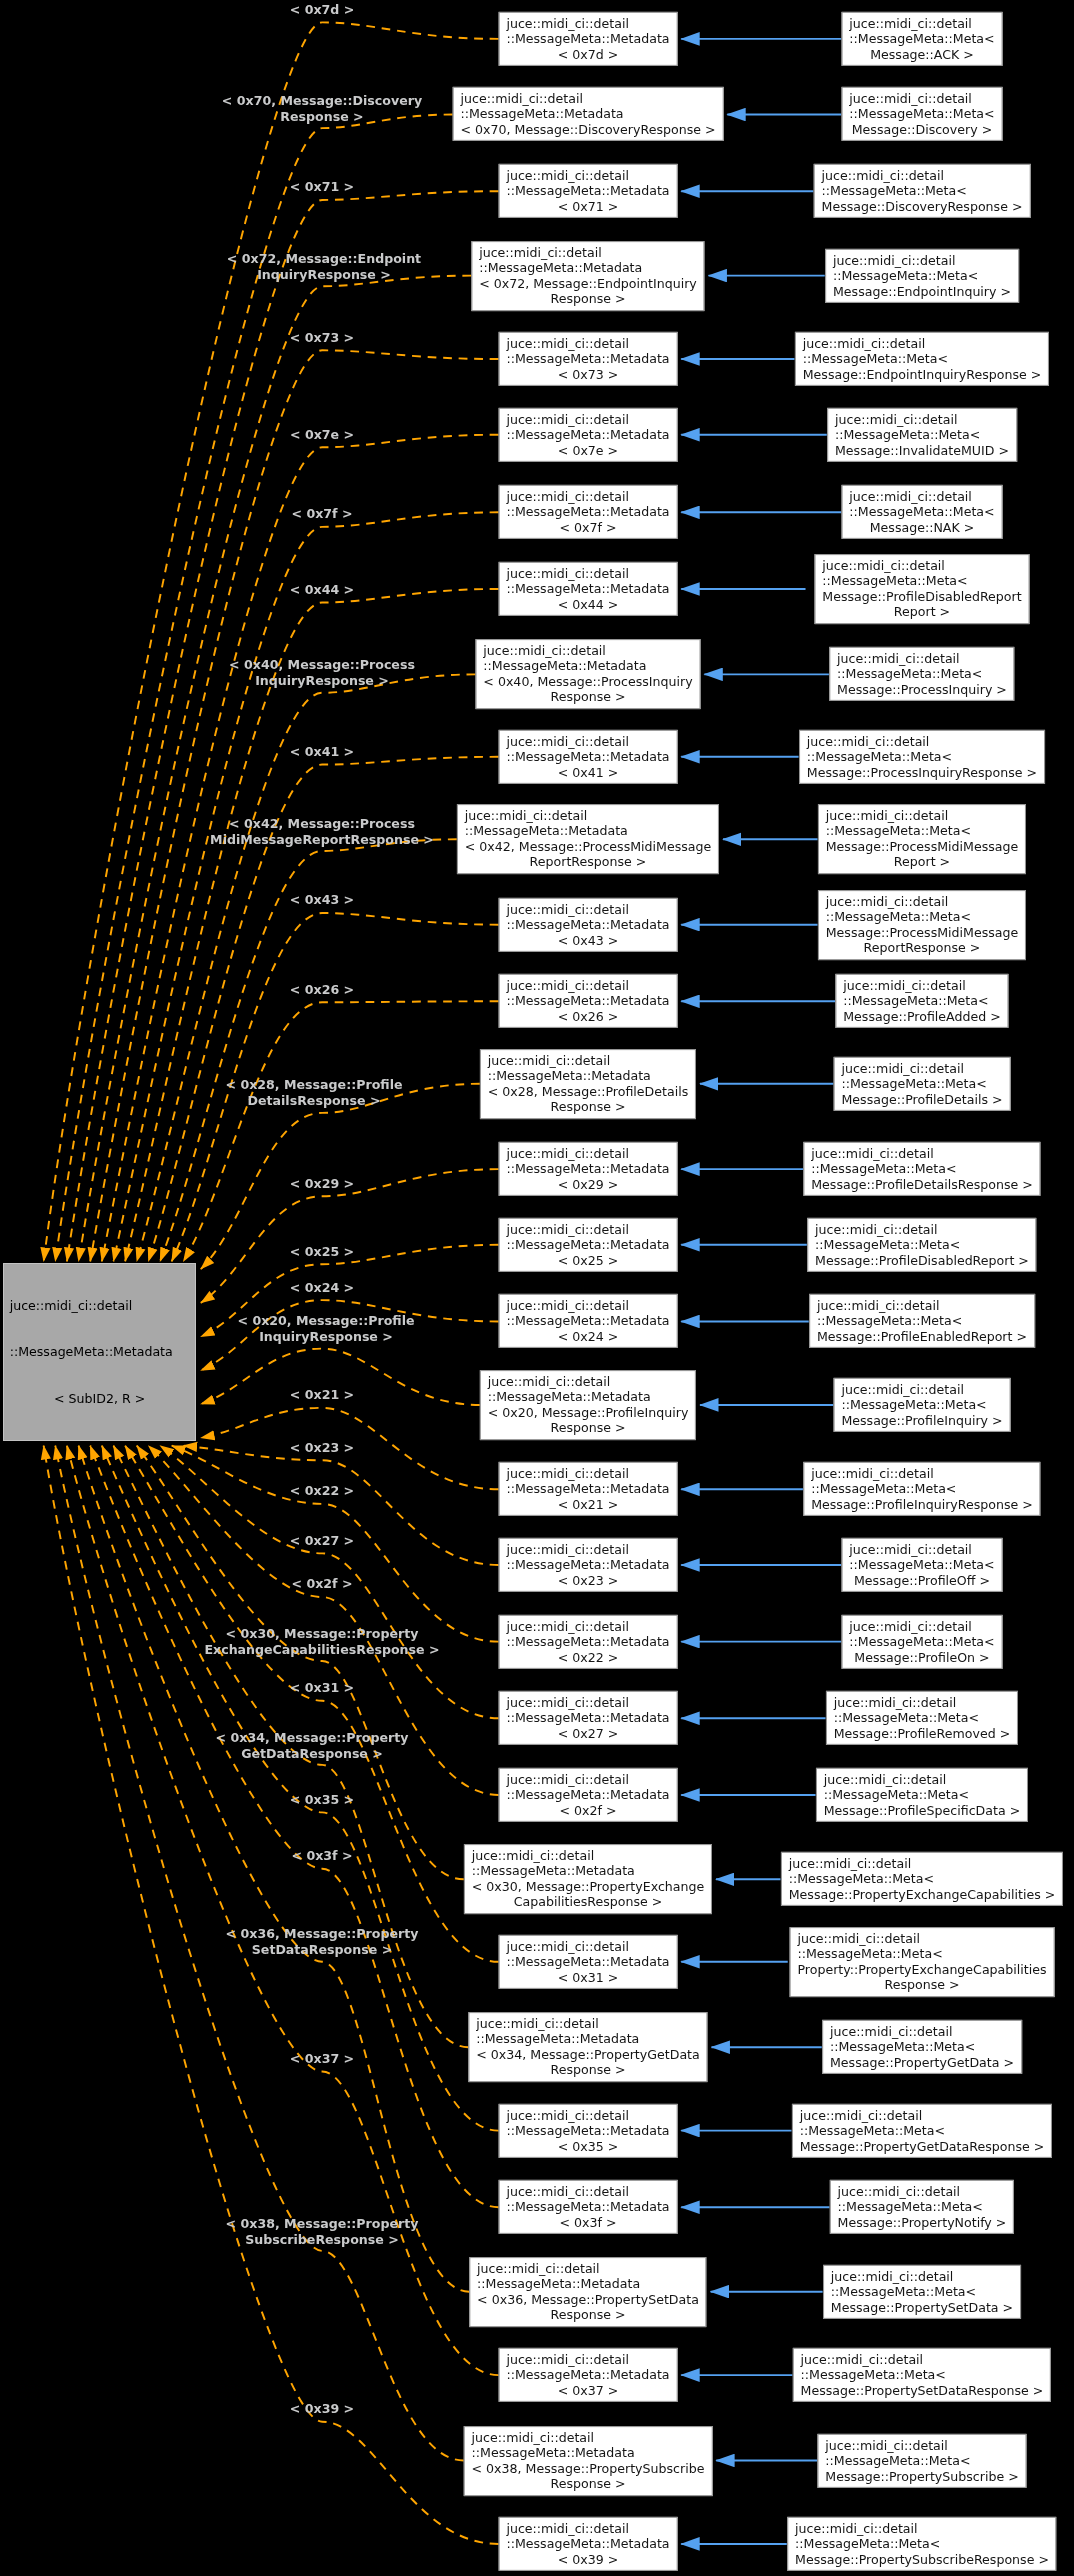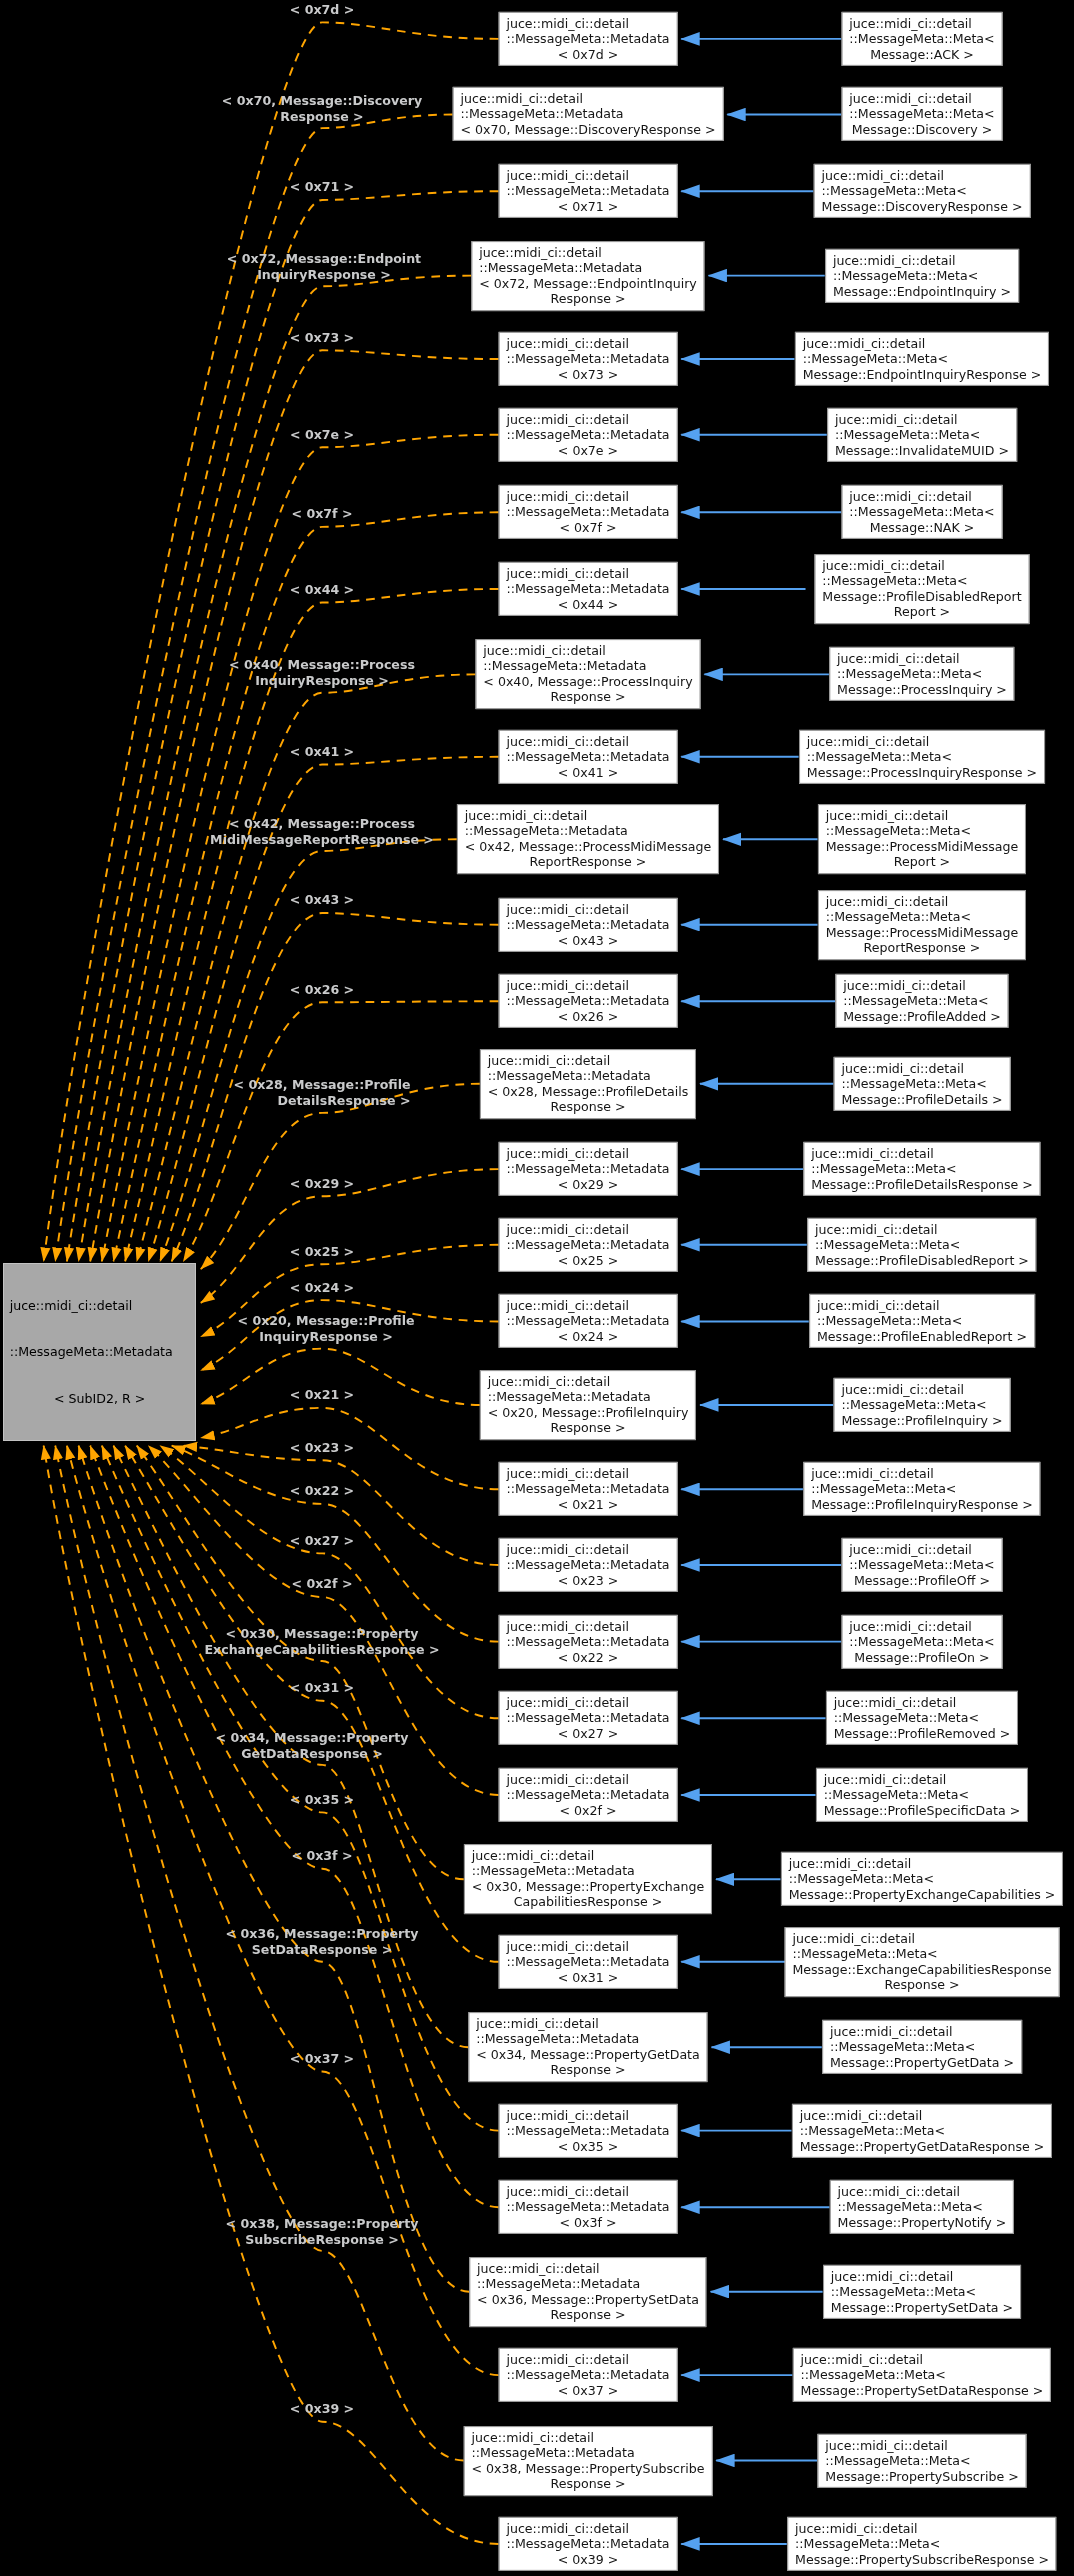--- a/index.html
+++ b/index.html
@@ -150,21 +150,21 @@
     <div class="edge-label" style="left: 322px; top: 831px;">&lt; 0x42, Message::Process
 MidiMessageReportResponse &gt;</div>
     <div class="node-box" style="left: 588px; top: 925px;"><div class="ln-left">juce::midi_ci::detail</div><div class="ln-left">::MessageMeta::Metadata</div><div class="ln-center">&lt; 0x43 &gt;</div></div>
     <div class="node-box" style="left: 922px; top: 925px;"><div class="ln-left">juce::midi_ci::detail</div><div class="ln-left">::MessageMeta::Meta&lt;</div><div class="ln-center">Message::ProcessMidiMessage</div><div class="ln-center">ReportResponse &gt;</div></div>
     <div class="edge-label" style="left: 322px; top: 900px;">&lt; 0x43 &gt;</div>
     <div class="node-box" style="left: 588px; top: 1001px;"><div class="ln-left">juce::midi_ci::detail</div><div class="ln-left">::MessageMeta::Metadata</div><div class="ln-center">&lt; 0x26 &gt;</div></div>
     <div class="node-box" style="left: 922px; top: 1001px;"><div class="ln-left">juce::midi_ci::detail</div><div class="ln-left">::MessageMeta::Meta&lt;</div><div class="ln-center">Message::ProfileAdded &gt;</div></div>
     <div class="edge-label" style="left: 322px; top: 990px;">&lt; 0x26 &gt;</div>
     <div class="node-box" style="left: 588px; top: 1084px;"><div class="ln-left">juce::midi_ci::detail</div><div class="ln-left">::MessageMeta::Metadata</div><div class="ln-center">&lt; 0x28, Message::ProfileDetails</div><div class="ln-center">Response &gt;</div></div>
     <div class="node-box" style="left: 922px; top: 1084px;"><div class="ln-left">juce::midi_ci::detail</div><div class="ln-left">::MessageMeta::Meta&lt;</div><div class="ln-center">Message::ProfileDetails &gt;</div></div>
-    <div class="edge-label" style="left: 322px; top: 1092px; text-align: right;">&lt; 0x28, Message::Profile
+    <div class="edge-label" style="left: 314px; top: 1092px;">&lt; 0x28, Message::Profile
 DetailsResponse &gt;</div>
     <div class="node-box" style="left: 588px; top: 1169px;"><div class="ln-left">juce::midi_ci::detail</div><div class="ln-left">::MessageMeta::Metadata</div><div class="ln-center">&lt; 0x29 &gt;</div></div>
     <div class="node-box" style="left: 922px; top: 1169px;"><div class="ln-left">juce::midi_ci::detail</div><div class="ln-left">::MessageMeta::Meta&lt;</div><div class="ln-center">Message::ProfileDetailsResponse &gt;</div></div>
     <div class="edge-label" style="left: 322px; top: 1184px;">&lt; 0x29 &gt;</div>
     <div class="node-box" style="left: 588px; top: 1245px;"><div class="ln-left">juce::midi_ci::detail</div><div class="ln-left">::MessageMeta::Metadata</div><div class="ln-center">&lt; 0x25 &gt;</div></div>
     <div class="node-box" style="left: 922px; top: 1245px;"><div class="ln-left">juce::midi_ci::detail</div><div class="ln-left">::MessageMeta::Meta&lt;</div><div class="ln-center">Message::ProfileDisabledReport &gt;</div></div>
     <div class="edge-label" style="left: 322px; top: 1252px;">&lt; 0x25 &gt;</div>
     <div class="node-box" style="left: 588px; top: 1321px;"><div class="ln-left">juce::midi_ci::detail</div><div class="ln-left">::MessageMeta::Metadata</div><div class="ln-center">&lt; 0x24 &gt;</div></div>
     <div class="node-box" style="left: 922px; top: 1321px;"><div class="ln-left">juce::midi_ci::detail</div><div class="ln-left">::MessageMeta::Meta&lt;</div><div class="ln-center">Message::ProfileEnabledReport &gt;</div></div>
     <div class="edge-label" style="left: 322px; top: 1288px;">&lt; 0x24 &gt;</div>
@@ -185,21 +185,21 @@
     <div class="node-box" style="left: 922px; top: 1718px;"><div class="ln-left">juce::midi_ci::detail</div><div class="ln-left">::MessageMeta::Meta&lt;</div><div class="ln-center">Message::ProfileRemoved &gt;</div></div>
     <div class="edge-label" style="left: 322px; top: 1541px;">&lt; 0x27 &gt;</div>
     <div class="node-box" style="left: 588px; top: 1795px;"><div class="ln-left">juce::midi_ci::detail</div><div class="ln-left">::MessageMeta::Metadata</div><div class="ln-center">&lt; 0x2f &gt;</div></div>
     <div class="node-box" style="left: 922px; top: 1795px;"><div class="ln-left">juce::midi_ci::detail</div><div class="ln-left">::MessageMeta::Meta&lt;</div><div class="ln-center">Message::ProfileSpecificData &gt;</div></div>
     <div class="edge-label" style="left: 322px; top: 1584px;">&lt; 0x2f &gt;</div>
     <div class="node-box" style="left: 588px; top: 1879px;"><div class="ln-left">juce::midi_ci::detail</div><div class="ln-left">::MessageMeta::Metadata</div><div class="ln-center">&lt; 0x30, Message::PropertyExchange</div><div class="ln-center">CapabilitiesResponse &gt;</div></div>
     <div class="node-box" style="left: 922px; top: 1879px;"><div class="ln-left">juce::midi_ci::detail</div><div class="ln-left">::MessageMeta::Meta&lt;</div><div class="ln-center">Message::PropertyExchangeCapabilities &gt;</div></div>
     <div class="edge-label" style="left: 322px; top: 1641px;">&lt; 0x30, Message::Property
 ExchangeCapabilitiesResponse &gt;</div>
     <div class="node-box" style="left: 588px; top: 1962px;"><div class="ln-left">juce::midi_ci::detail</div><div class="ln-left">::MessageMeta::Metadata</div><div class="ln-center">&lt; 0x31 &gt;</div></div>
-    <div class="node-box" style="left: 922px; top: 1962px;"><div class="ln-left">juce::midi_ci::detail</div><div class="ln-left">::MessageMeta::Meta&lt;</div><div class="ln-center">Message::ExchangeCapabilitiesResponse</div><div class="ln-center">Response &gt;</div></div>
+    <div class="node-box" style="left: 922px; top: 1962px;"><div class="ln-left">juce::midi_ci::detail</div><div class="ln-left">::MessageMeta::Meta&lt;</div><div class="ln-center">Property::PropertyExchangeCapabilities</div><div class="ln-center">Response &gt;</div></div>
     <div class="edge-label" style="left: 322px; top: 1688px;">&lt; 0x31 &gt;</div>
     <div class="node-box" style="left: 588px; top: 2047px;"><div class="ln-left">juce::midi_ci::detail</div><div class="ln-left">::MessageMeta::Metadata</div><div class="ln-center">&lt; 0x34, Message::PropertyGetData</div><div class="ln-center">Response &gt;</div></div>
     <div class="node-box" style="left: 922px; top: 2047px;"><div class="ln-left">juce::midi_ci::detail</div><div class="ln-left">::MessageMeta::Meta&lt;</div><div class="ln-center">Message::PropertyGetData &gt;</div></div>
     <div class="edge-label" style="left: 312px; top: 1745px;">&lt; 0x34, Message::Property
 GetDataResponse &gt;</div>
     <div class="node-box" style="left: 588px; top: 2131px;"><div class="ln-left">juce::midi_ci::detail</div><div class="ln-left">::MessageMeta::Metadata</div><div class="ln-center">&lt; 0x35 &gt;</div></div>
     <div class="node-box" style="left: 922px; top: 2131px;"><div class="ln-left">juce::midi_ci::detail</div><div class="ln-left">::MessageMeta::Meta&lt;</div><div class="ln-center">Message::PropertyGetDataResponse &gt;</div></div>
     <div class="edge-label" style="left: 322px; top: 1800px;">&lt; 0x35 &gt;</div>
     <div class="node-box" style="left: 588px; top: 2207px;"><div class="ln-left">juce::midi_ci::detail</div><div class="ln-left">::MessageMeta::Metadata</div><div class="ln-center">&lt; 0x3f &gt;</div></div>
     <div class="node-box" style="left: 922px; top: 2207px;"><div class="ln-left">juce::midi_ci::detail</div><div class="ln-left">::MessageMeta::Meta&lt;</div><div class="ln-center">Message::PropertyNotify &gt;</div></div>

